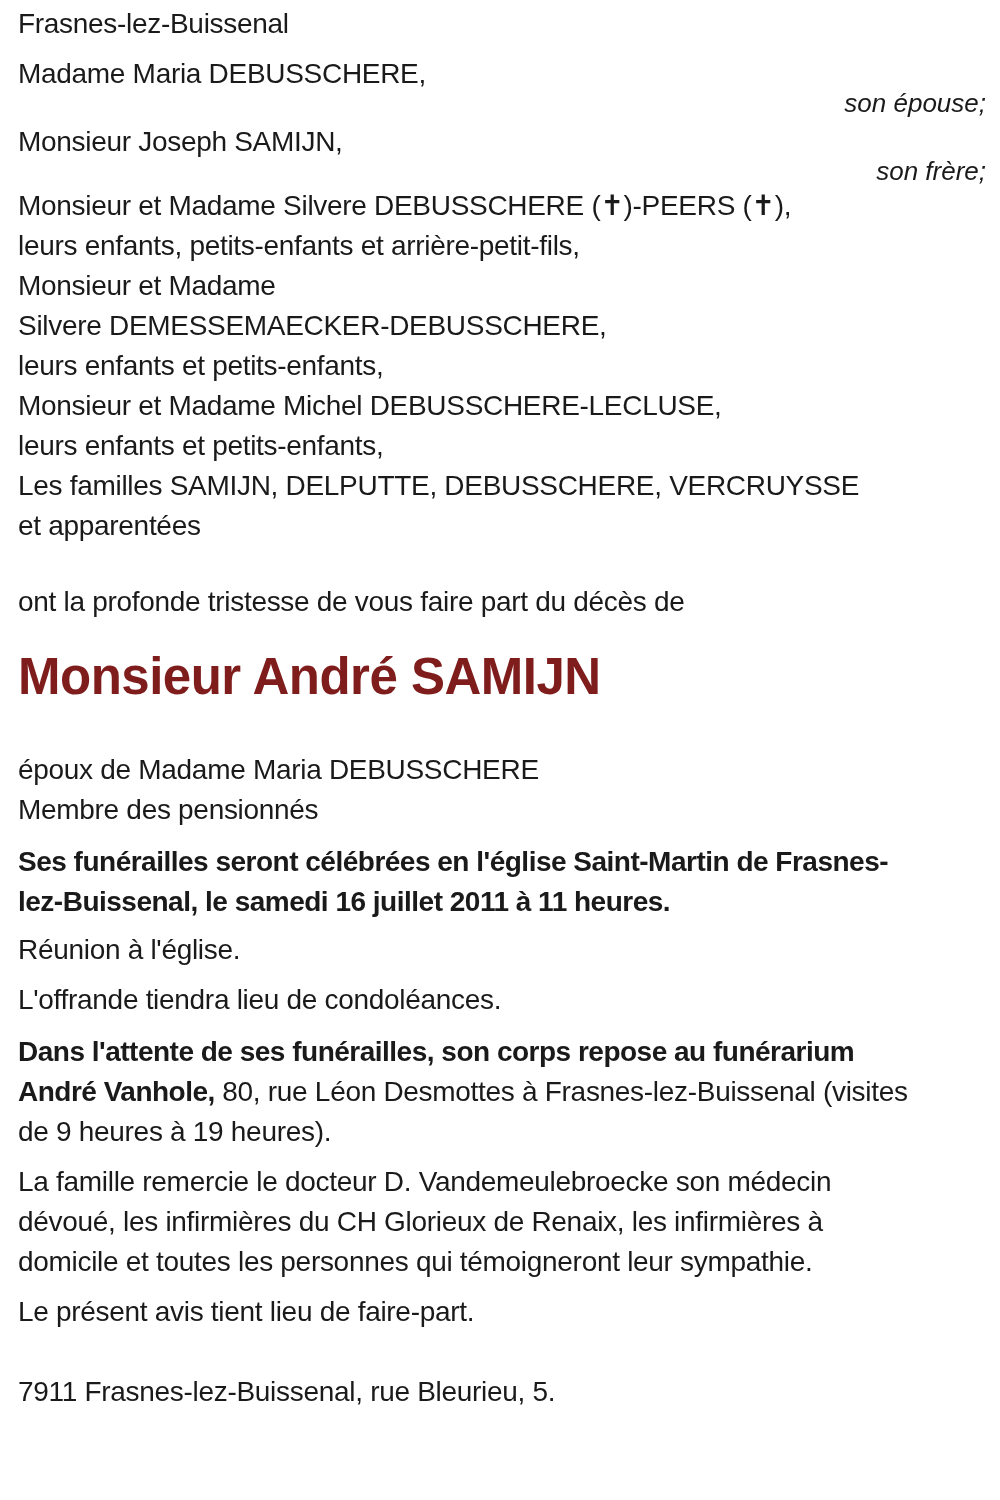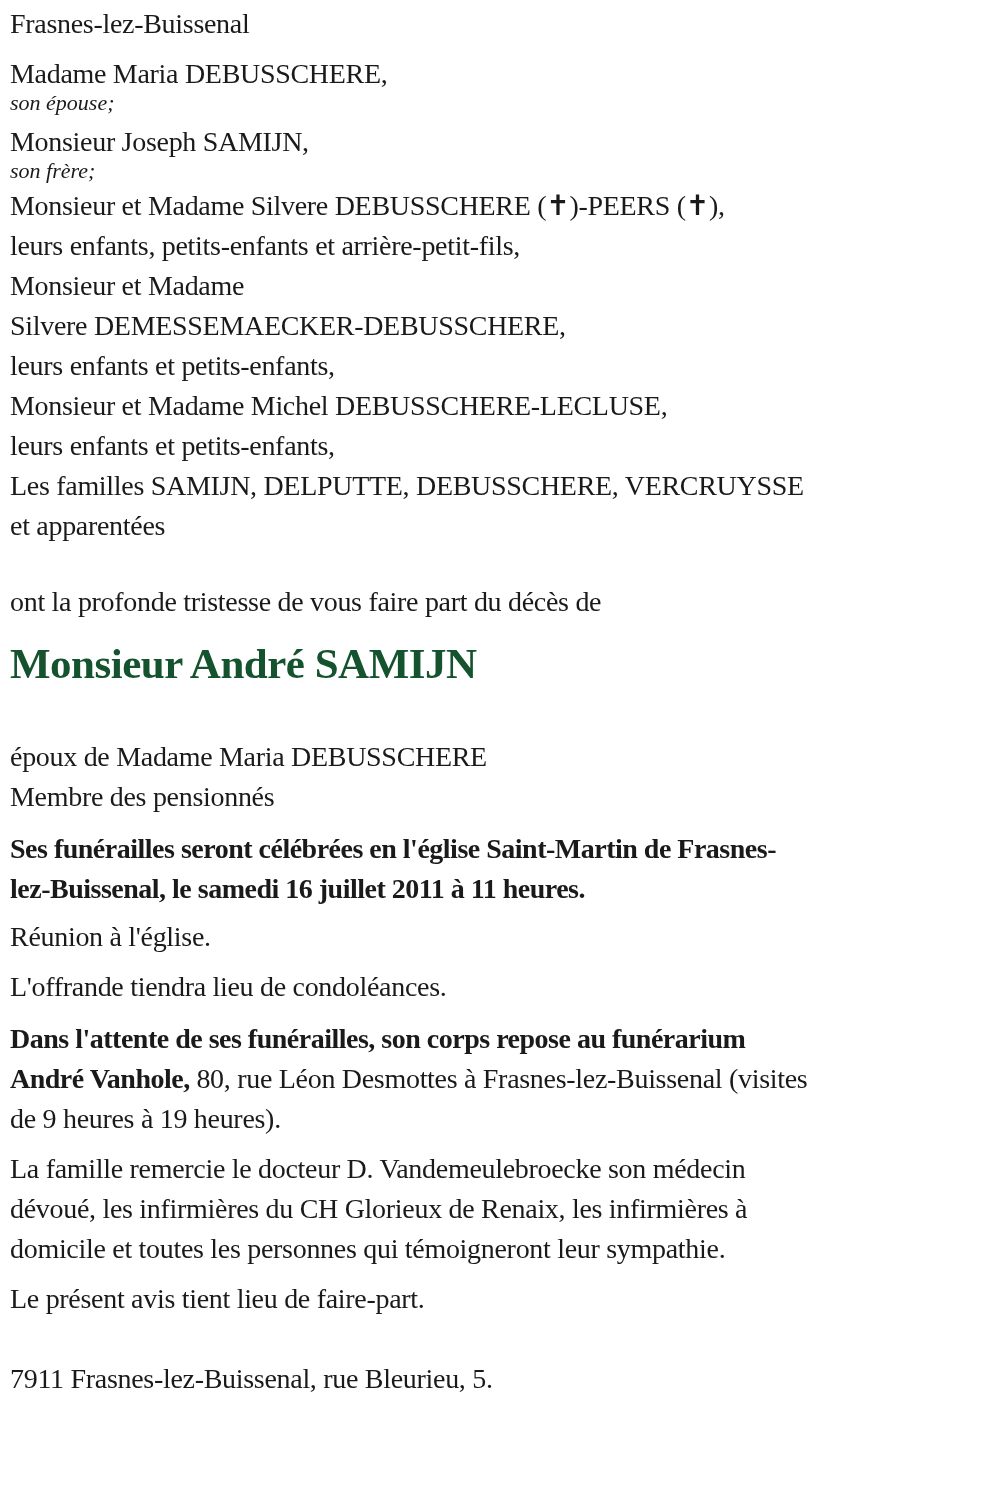--- a/index.html
+++ b/index.html
@@ -7,51 +7,51 @@
     padding: 0;
     background: #ffffff;
   }
   .page {
     position: relative;
     width: 1000px;
     height: 1500px;
     box-sizing: border-box;
     background: #ffffff;
     color: #1a1a1a;
-    font-family: Liberation Serif, serif;
+    font-family: Liberation Sans, sans-serif;
     font-size: 28px;
     line-height: 40px;
-    padding: 4px 14px 0 10px;
+    padding: 4px 14px 0 18px;
     overflow: hidden;
   }
   .line {
     margin: 0;
     white-space: nowrap;
     letter-spacing: -0.3px;
   }
   .relation {
-    margin: -6px 8px 0 0;
-    font-size: 22px;
+    margin: -6px 0 0 0;
+    font-size: 26px;
     line-height: 30px;
     font-style: italic;
-    text-align: left;
+    text-align: right;
     letter-spacing: 0;
     white-space: nowrap;
   }
   .spouse-name { margin-top: 10px; }
   .brother-name { margin-top: 4px; }
   .announcement { margin-top: 36px; }
   .deceased-name {
-    margin-top: 15px;
-    font-size: 43px;
+    margin-top: 28px;
+    font-size: 51px;
     line-height: 54px;
     font-weight: 700;
     letter-spacing: -0.5px;
     white-space: nowrap;
-    color: #14532d;
+    color: #7f1d1d;
   }
   .epoux-block { margin-top: 46px; }
   .life-dates { margin-top: 40px; }
   .bold-line {
     font-weight: 700;
     letter-spacing: -0.5px;
   }
   .ceremony-block { margin-top: 12px; }
   .meeting-line { margin-top: 8px; }
   .offering-line { margin-top: 10px; }

